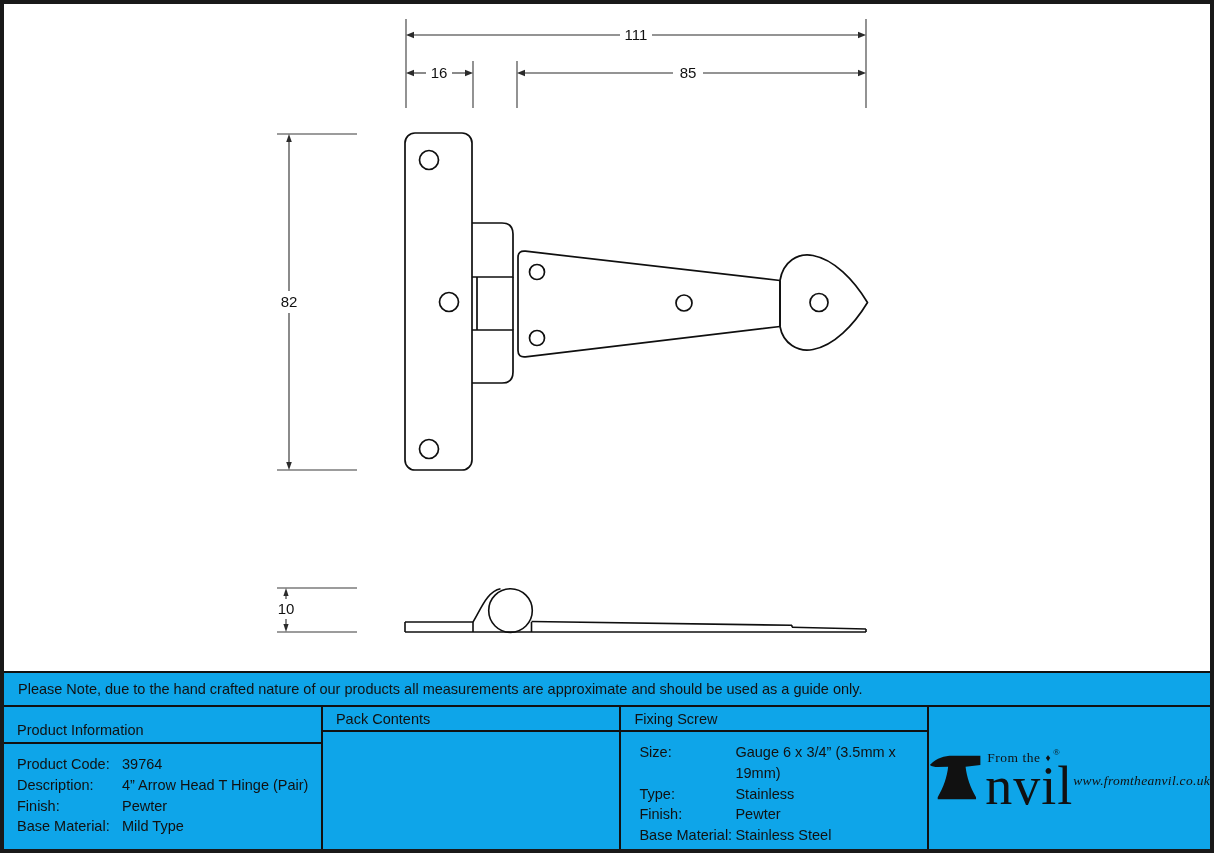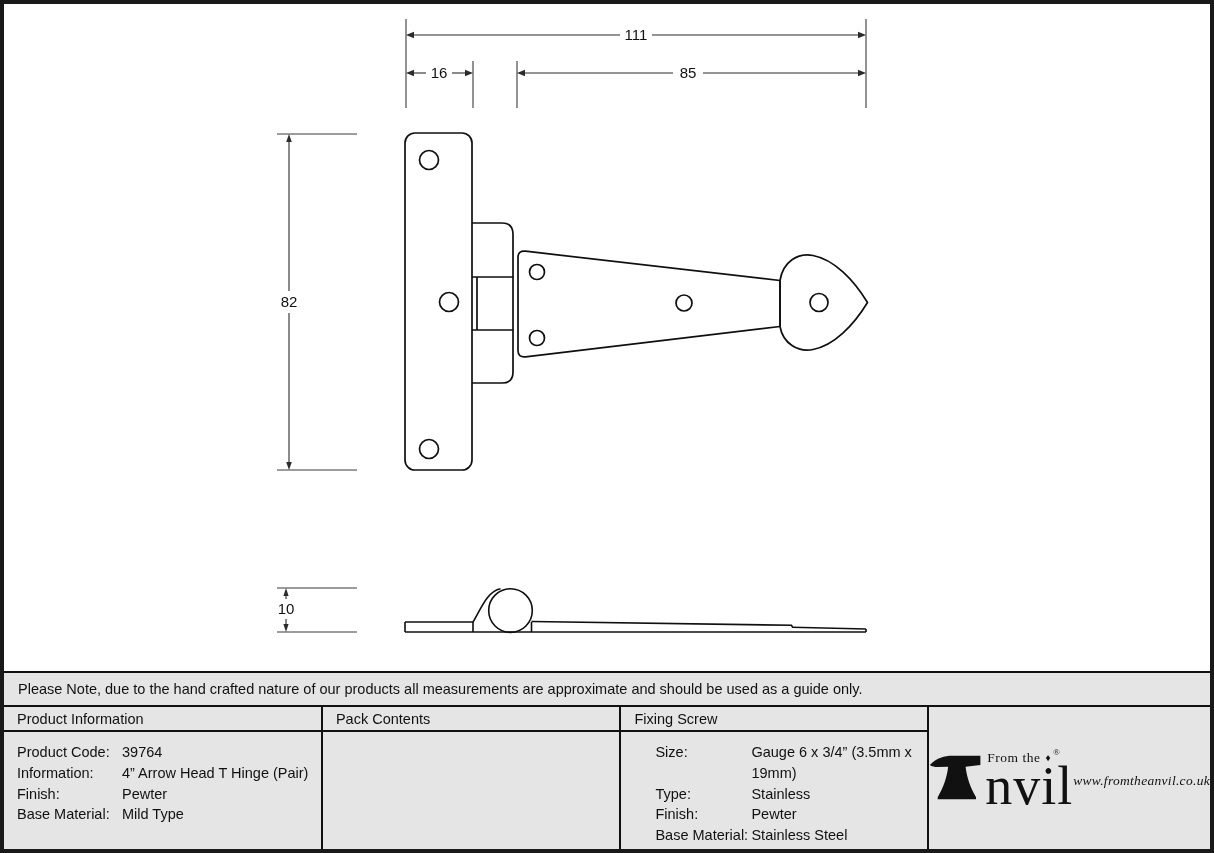--- a/index.html
+++ b/index.html
@@ -1,33 +1,33 @@
 <!DOCTYPE html>
 <html><head>
 <meta charset="utf-8">
 <style>
   html,body{margin:0;padding:0;background:#ffffff;}
   body{width:1214px;height:853px;position:relative;font-family:"Liberation Sans",sans-serif;color:#111;overflow:hidden;}
   .frame{position:absolute;inset:0;border:4px solid #191919;box-sizing:border-box;pointer-events:none;z-index:5;}
   .drawing-svg{position:absolute;left:0;top:0;z-index:1;}
   .dim-text{font-family:"Liberation Sans",sans-serif;font-size:15px;fill:#111;}
   
-  .bottom-panel{position:absolute;left:4px;right:4px;top:671px;bottom:4px;display:flex;flex-direction:column;z-index:2;background:#e5e5e5;}
+  .bottom-panel{position:absolute;left:4px;right:4px;top:671px;bottom:4px;display:flex;flex-direction:column;z-index:2;background:#0ea5e9;}
   .note-row{height:36px;box-sizing:border-box;border-top:2px solid #111;border-bottom:2px solid #111;display:flex;align-items:center;padding-left:14px;font-size:14.5px;}
   .table-row{flex:1;display:flex;min-height:0;}
   .col{box-sizing:border-box;display:flex;flex-direction:column;}
-  .col1{width:343px;border-right:2px solid #111;}
+  .col1{width:343px;border-right:2px solid #111;justify-content:center;}
   .col2{width:321px;border-right:2px solid #111;}
   .col3{width:331px;border-right:2px solid #111;}
   .col-logo{flex:1;display:flex;align-items:center;justify-content:center;}
   .col-header{height:25px;box-sizing:border-box;border-bottom:2px solid #111;display:flex;align-items:center;padding-left:13px;font-size:14.5px;}
   .col-body{padding:10px 8px 0 13px;font-size:14.5px;line-height:20.8px;}
   .kv{display:flex;}
   .kv .k{width:105px;flex-shrink:0;}
-  .col3 .col-body{padding-left:18px;margin-left:16px;}
+  .col3 .col-body{padding-left:18px;}
   .col3 .kv .k{width:96px;}
   
   .logo{display:flex;flex-direction:row;align-items:center;}
   .logo-row{display:flex;align-items:flex-end;}
   .logo-right{display:flex;flex-direction:column;margin-left:2px;}
   .logo-top{font-family:"Liberation Serif",serif;font-size:13.5px;display:flex;align-items:flex-start;letter-spacing:.5px;margin-bottom:1px;padding-left:2px;}
   .logo-diamond{font-size:10px;margin:2px 2px 0 5px;}
   .logo-reg{font-size:9px;position:relative;top:-3px;}
   .logo-name{font-family:"Liberation Serif",serif;font-size:54px;line-height:.72;letter-spacing:1px;}
   .logo-site{font-family:"Liberation Serif",serif;font-style:italic;font-size:13.5px;margin-top:6px;letter-spacing:.3px;}
@@ -131,21 +131,21 @@
   <div class="table-row">
 
     <div class="col col1">
       <div class="col-header">Product Information</div>
       <div class="col-body">
         <div class="kv">
           <span class="k">Product Code:</span>
           <span class="v">39764</span>
         </div>
         <div class="kv">
-          <span class="k">Information:</span>
+          <span class="k">Description:</span>
           <span class="v">4” Arrow Head T Hinge (Pair)</span>
         </div>
         <div class="kv">
           <span class="k">Finish:</span>
           <span class="v">Pewter</span>
         </div>
         <div class="kv">
           <span class="k">Base Material:</span>
           <span class="v">Mild Type</span>
         </div>

